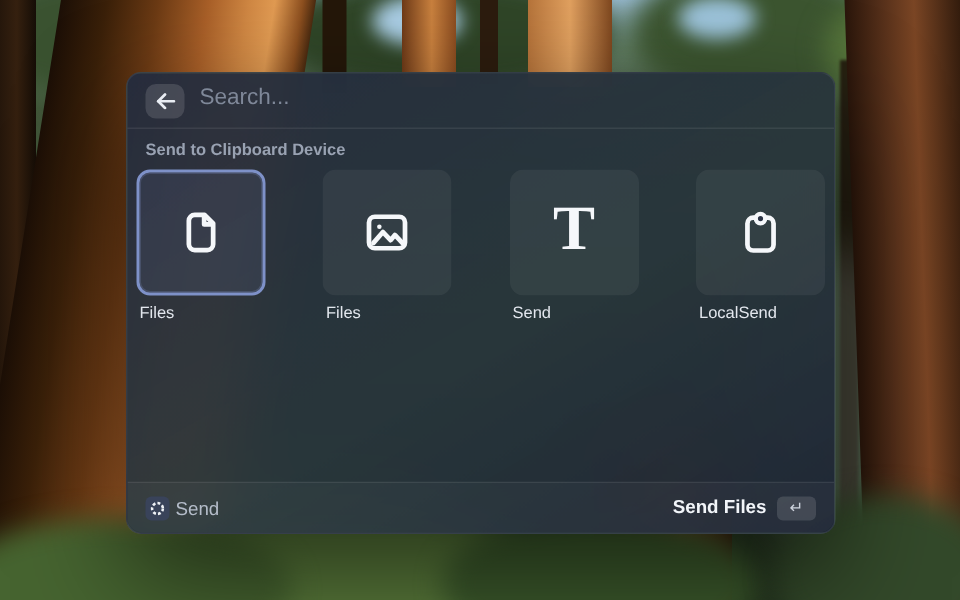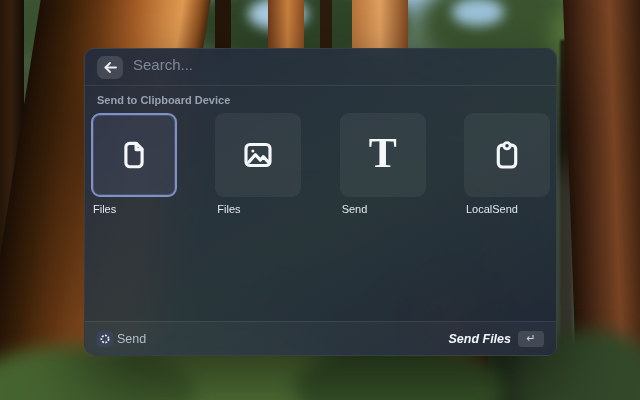--- a/index.html
+++ b/index.html
@@ -72,21 +72,21 @@
   .cell-label{font-size:11px;color:#e3e7ee;margin:6px 0 0 2px;}
   .footer{margin-top:auto;height:34px;flex:0 0 auto;
     border-top:1px solid rgba(255,255,255,0.08);
     background:rgba(255,255,255,0.03);
     border-radius:0 0 10px 10px;
     display:flex;align-items:center;gap:4px;padding:0 12px;box-sizing:border-box;}
   .app-icon{width:16px;height:16px;border-radius:4px;background:#39435a;
     display:flex;align-items:center;justify-content:center;flex:0 0 auto;}
   .footer-send{font-size:12.5px;color:#b4bcc9;}
   .spacer{flex:1;}
-  .primary-action{display:flex;align-items:center;gap:7px;cursor:pointer;font-style:italic;}
+  .primary-action{display:flex;align-items:flex-start;gap:7px;cursor:pointer;}
   .primary-label{font-size:12.5px;font-weight:700;color:#f2f5f9;}
   .key-badge{min-width:20px;height:16px;border-radius:4px;background:rgba(255,255,255,0.13);
     display:flex;align-items:center;justify-content:center;
     font-size:11px;color:#ccd2dc;padding:0 3px;}
 </style>
 </head>
 <body>
 
 <div class="bg">
   <div class="blob b1"></div>

